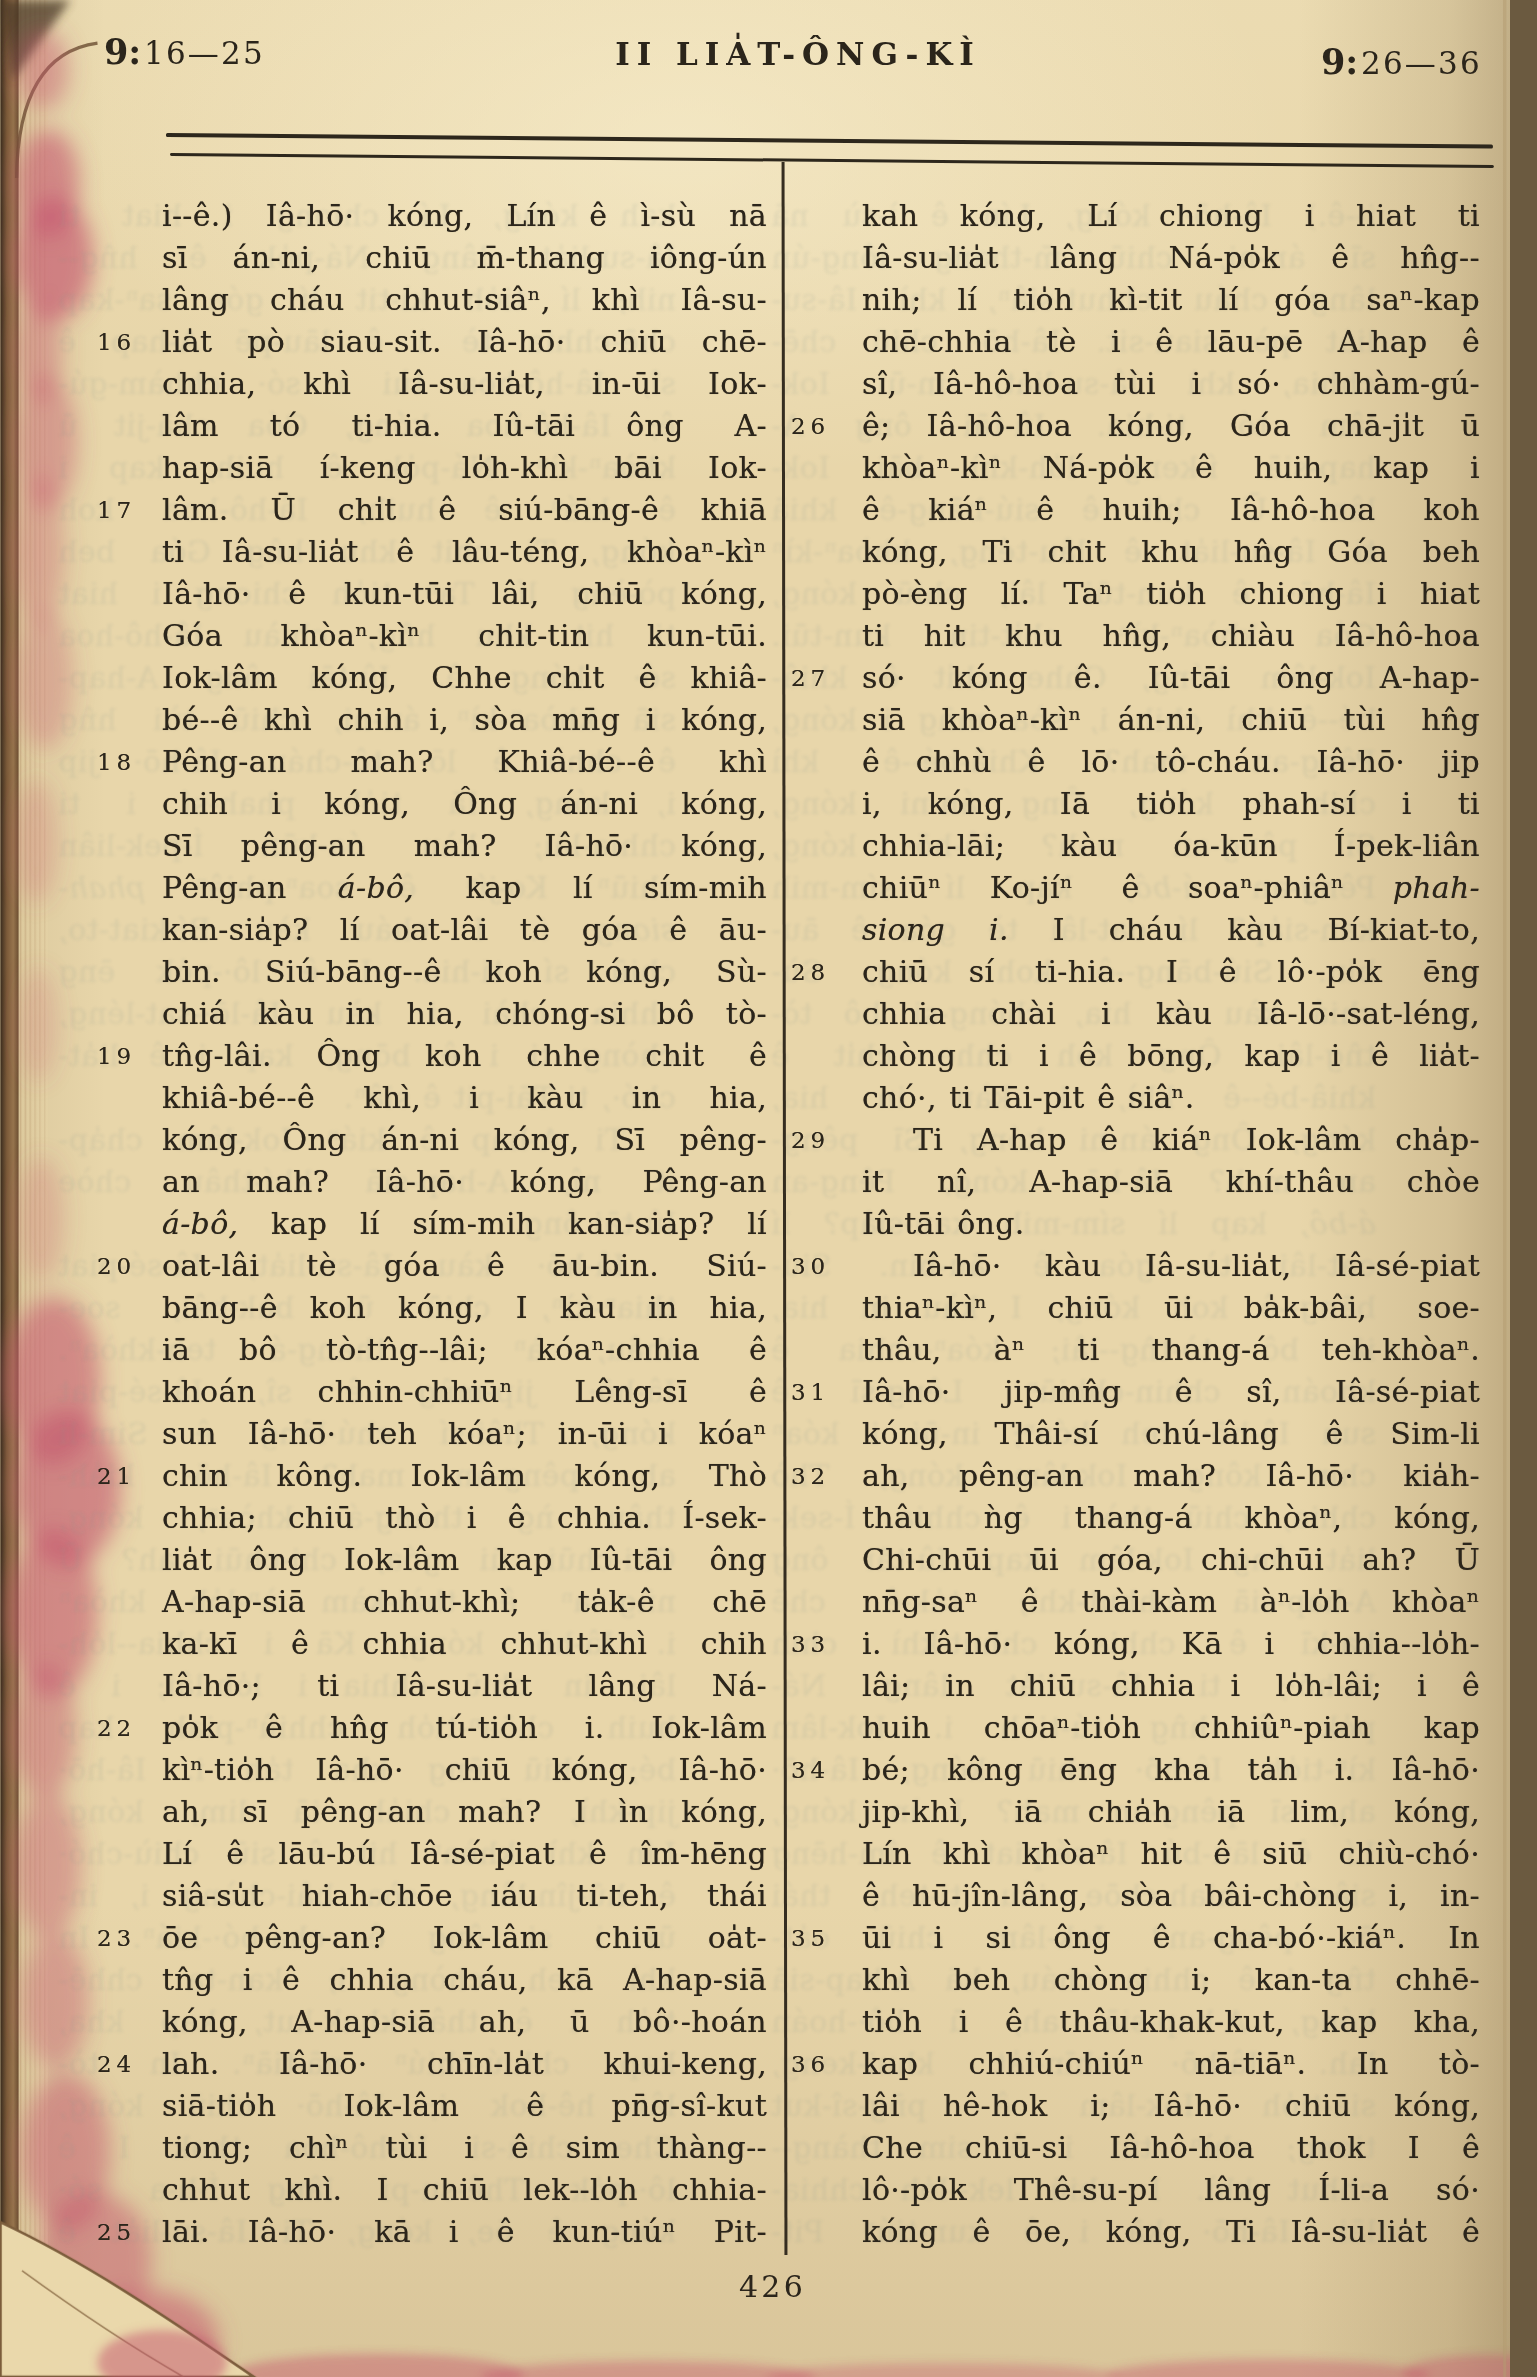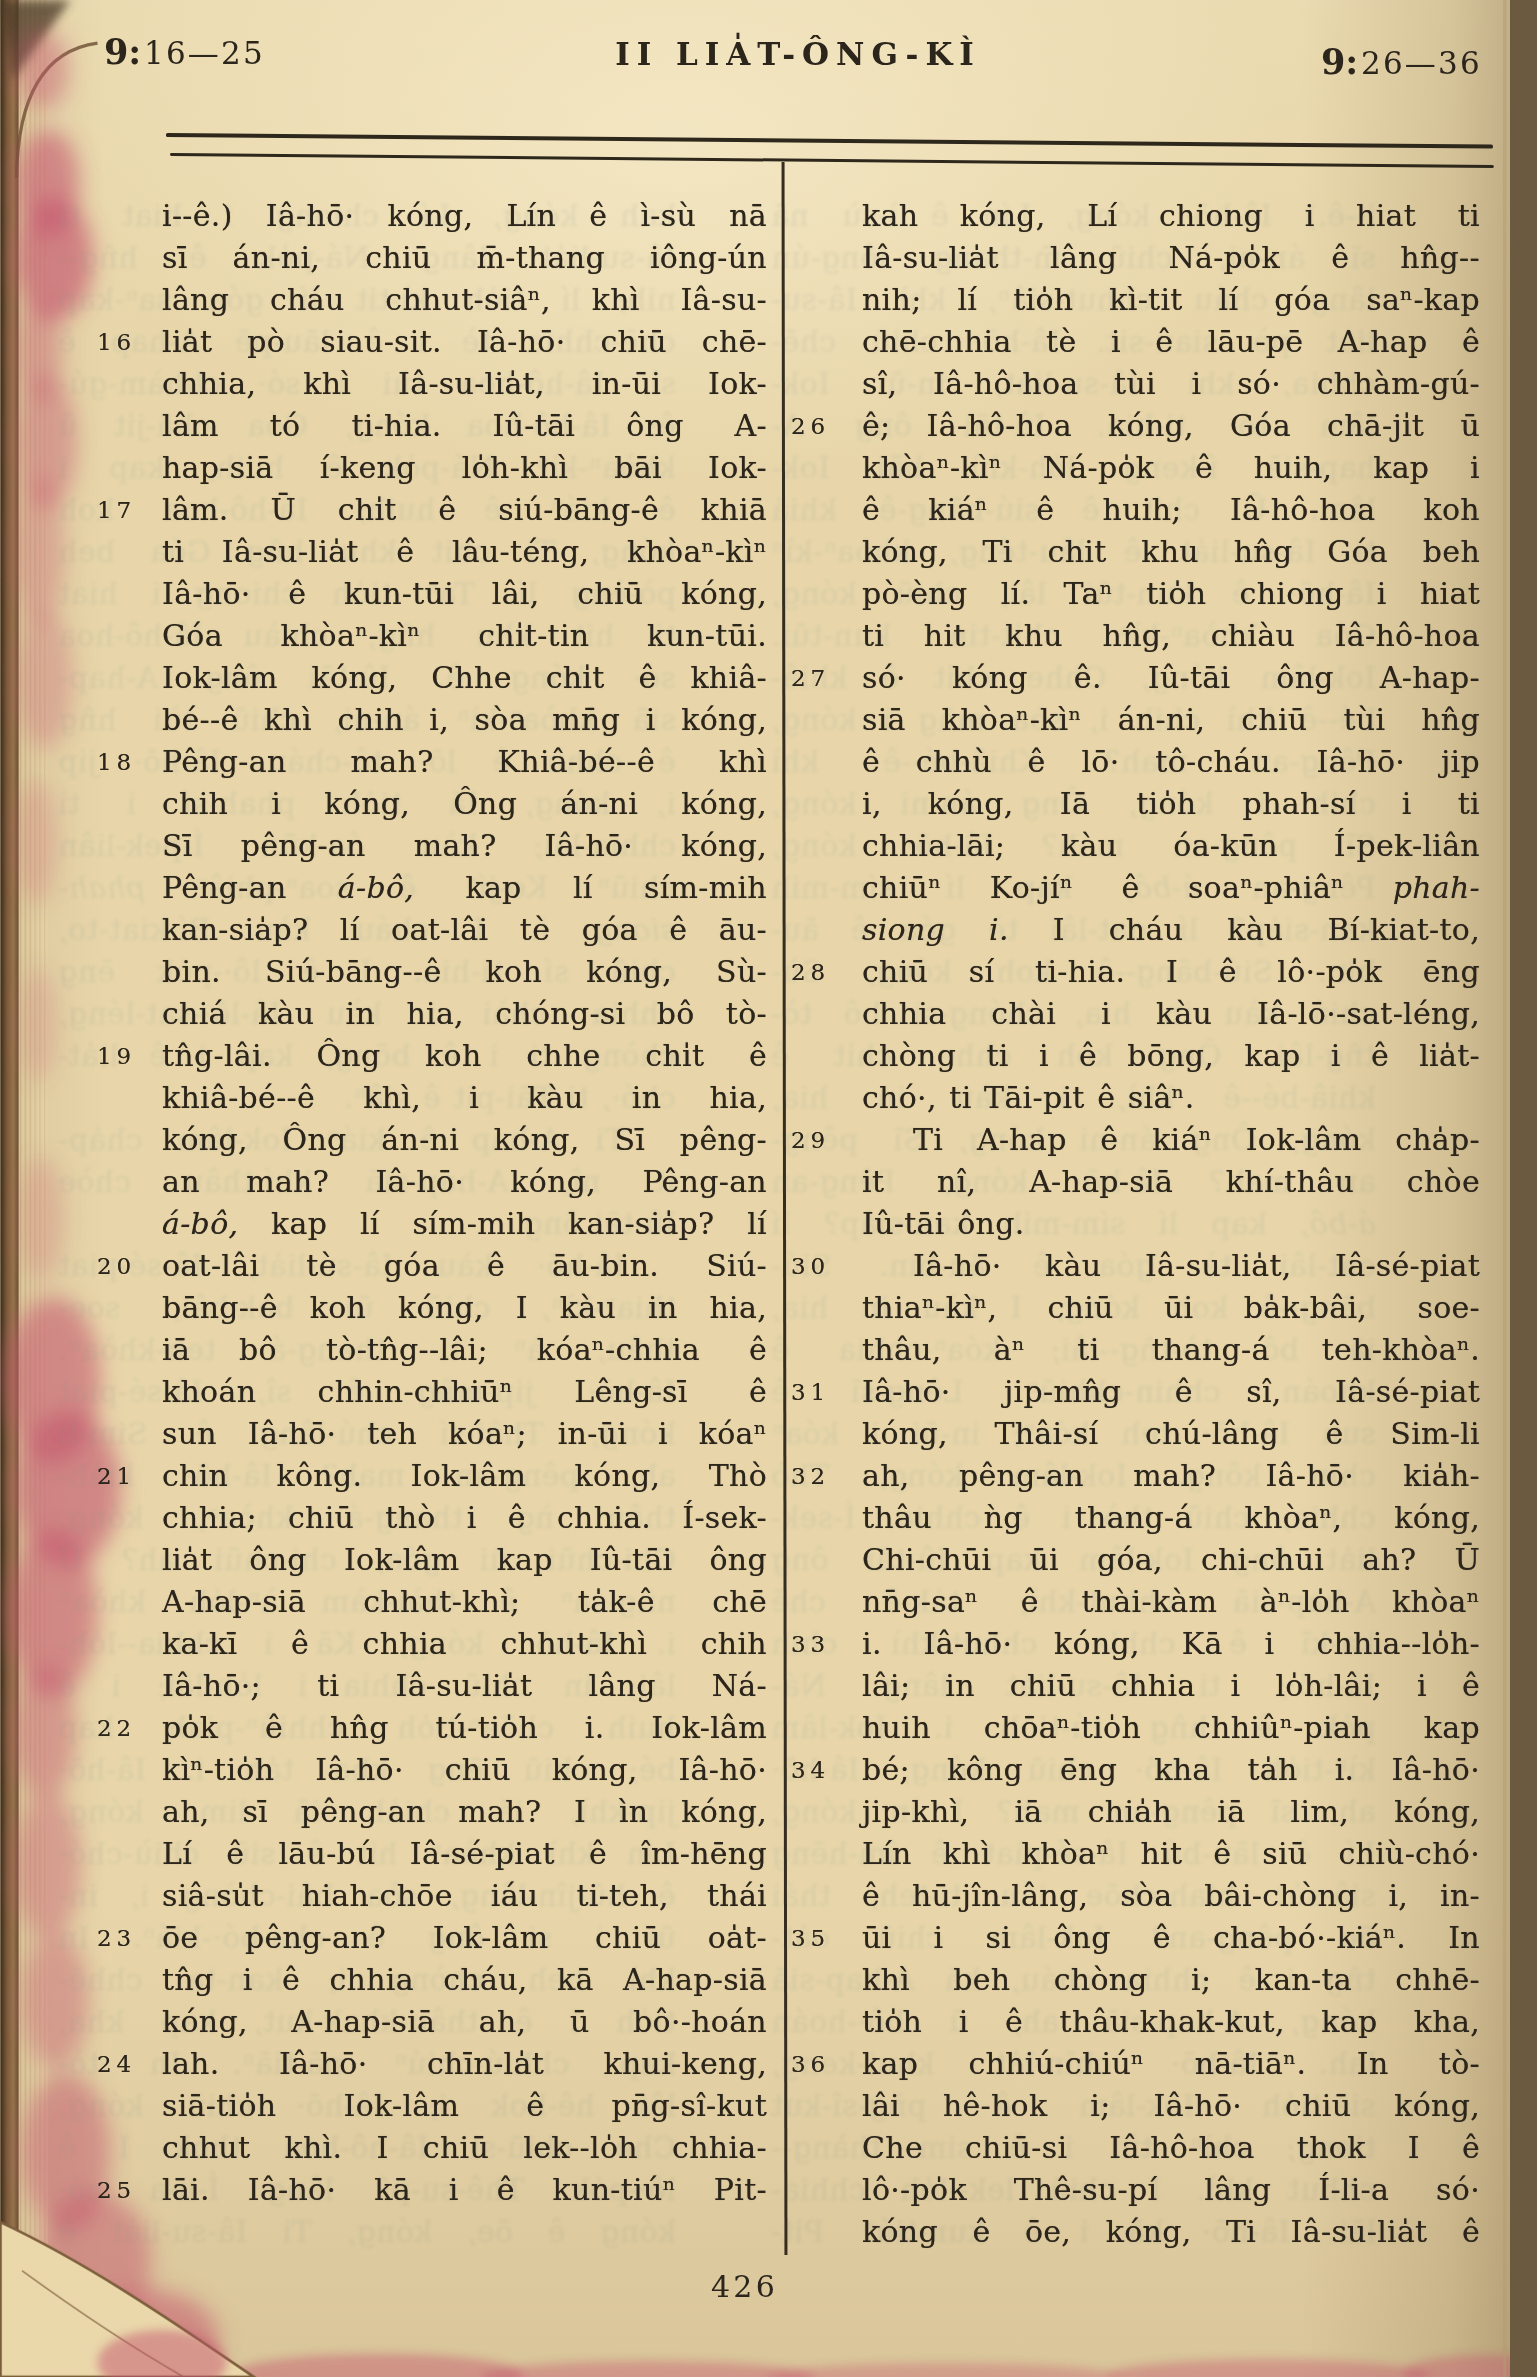--- a/index.html
+++ b/index.html
@@ -48,21 +48,21 @@
     line-height:38px;text-align:left;text-shadow:0 0 0.5px rgba(43,37,27,.6);
   }
   .col-left .v{left:-65px;width:54px;}
   .col-right .v{left:-71px;width:57px;}
   
   .ghost{position:absolute;left:0;top:0;width:1538px;height:2377px;z-index:2;
     transform:scaleX(-1);filter:blur(1.6px);opacity:.14;color:#86978d;pointer-events:none;}
   .ghost .line{text-shadow:none;}
   
   .pageno{position:absolute;left:0;top:2269px;width:1489px;text-align:center;
-    font-size:30px;letter-spacing:3.2px;z-index:6;}
+    font-size:30px;letter-spacing:3.2px;z-index:6;padding-left:28px;}
 </style>
 </head>
 <body>
 
 <div class="page">
 
   <svg class="edge-svg" width="1538" height="2377" viewBox="0 0 2850 4407">
     <defs>
       <filter id="f1" x="-80%" y="-80%" width="260%" height="260%">
           <feGaussianBlur stdDeviation="20"></feGaussianBlur>
@@ -289,20 +289,21 @@
       <div class="line"><span class="v">22</span><span>po̍k ê hn̂g tú-tio̍h i.  Iok-lâm</span></div>
       <div class="line"><span>kìⁿ-tio̍h Iâ-hō· chiū kóng, Iâ-hō·</span></div>
       <div class="line"><span>ah, sī pêng-an mah?  I ìn kóng,</span></div>
       <div class="line"><span>Lí ê lāu-bú Iâ-sé-piat ê îm-hēng</span></div>
       <div class="line"><span>siâ-su̍t hiah-chōe iáu ti-teh, thái</span></div>
       <div class="line"><span class="v">23</span><span>ōe pêng-an?  Iok-lâm chiū oa̍t-</span></div>
       <div class="line"><span>tn̂g i ê chhia cháu, kā A-hap-siā</span></div>
       <div class="line"><span>kóng, A-hap-siā ah, ū bô·-hoán</span></div>
       <div class="line"><span class="v">24</span><span>lah.  Iâ-hō· chīn-la̍t khui-keng,</span></div>
       <div class="line"><span>siā-tio̍h Iok-lâm ê pn̄g-sî-kut</span></div>
+      <div class="line"><span>tiong; chìⁿ tùi i ê sim thàng--</span></div>
       <div class="line"><span>chhut khì.  I chiū lek--lo̍h chhia-</span></div>
       <div class="line"><span class="v">25</span><span>lāi.  Iâ-hō· kā i ê kun-tiúⁿ Pit-</span></div>
     </div>
   <div class="col col-right">
       <div class="line"><span>kah kóng, Lí chiong i hiat ti</span></div>
       <div class="line"><span>Iâ-su-lia̍t lâng Ná-po̍k ê hn̂g--</span></div>
       <div class="line"><span>nih; lí tio̍h kì-tit lí góa saⁿ-kap</span></div>
       <div class="line"><span>chē-chhia tè i ê lāu-pē A-hap ê</span></div>
       <div class="line"><span>sî, Iâ-hô-hoa tùi i só· chhàm-gú-</span></div>
       <div class="line"><span class="v">26</span><span>ê; Iâ-hô-hoa kóng, Góa chā-ji̍t ū</span></div>

